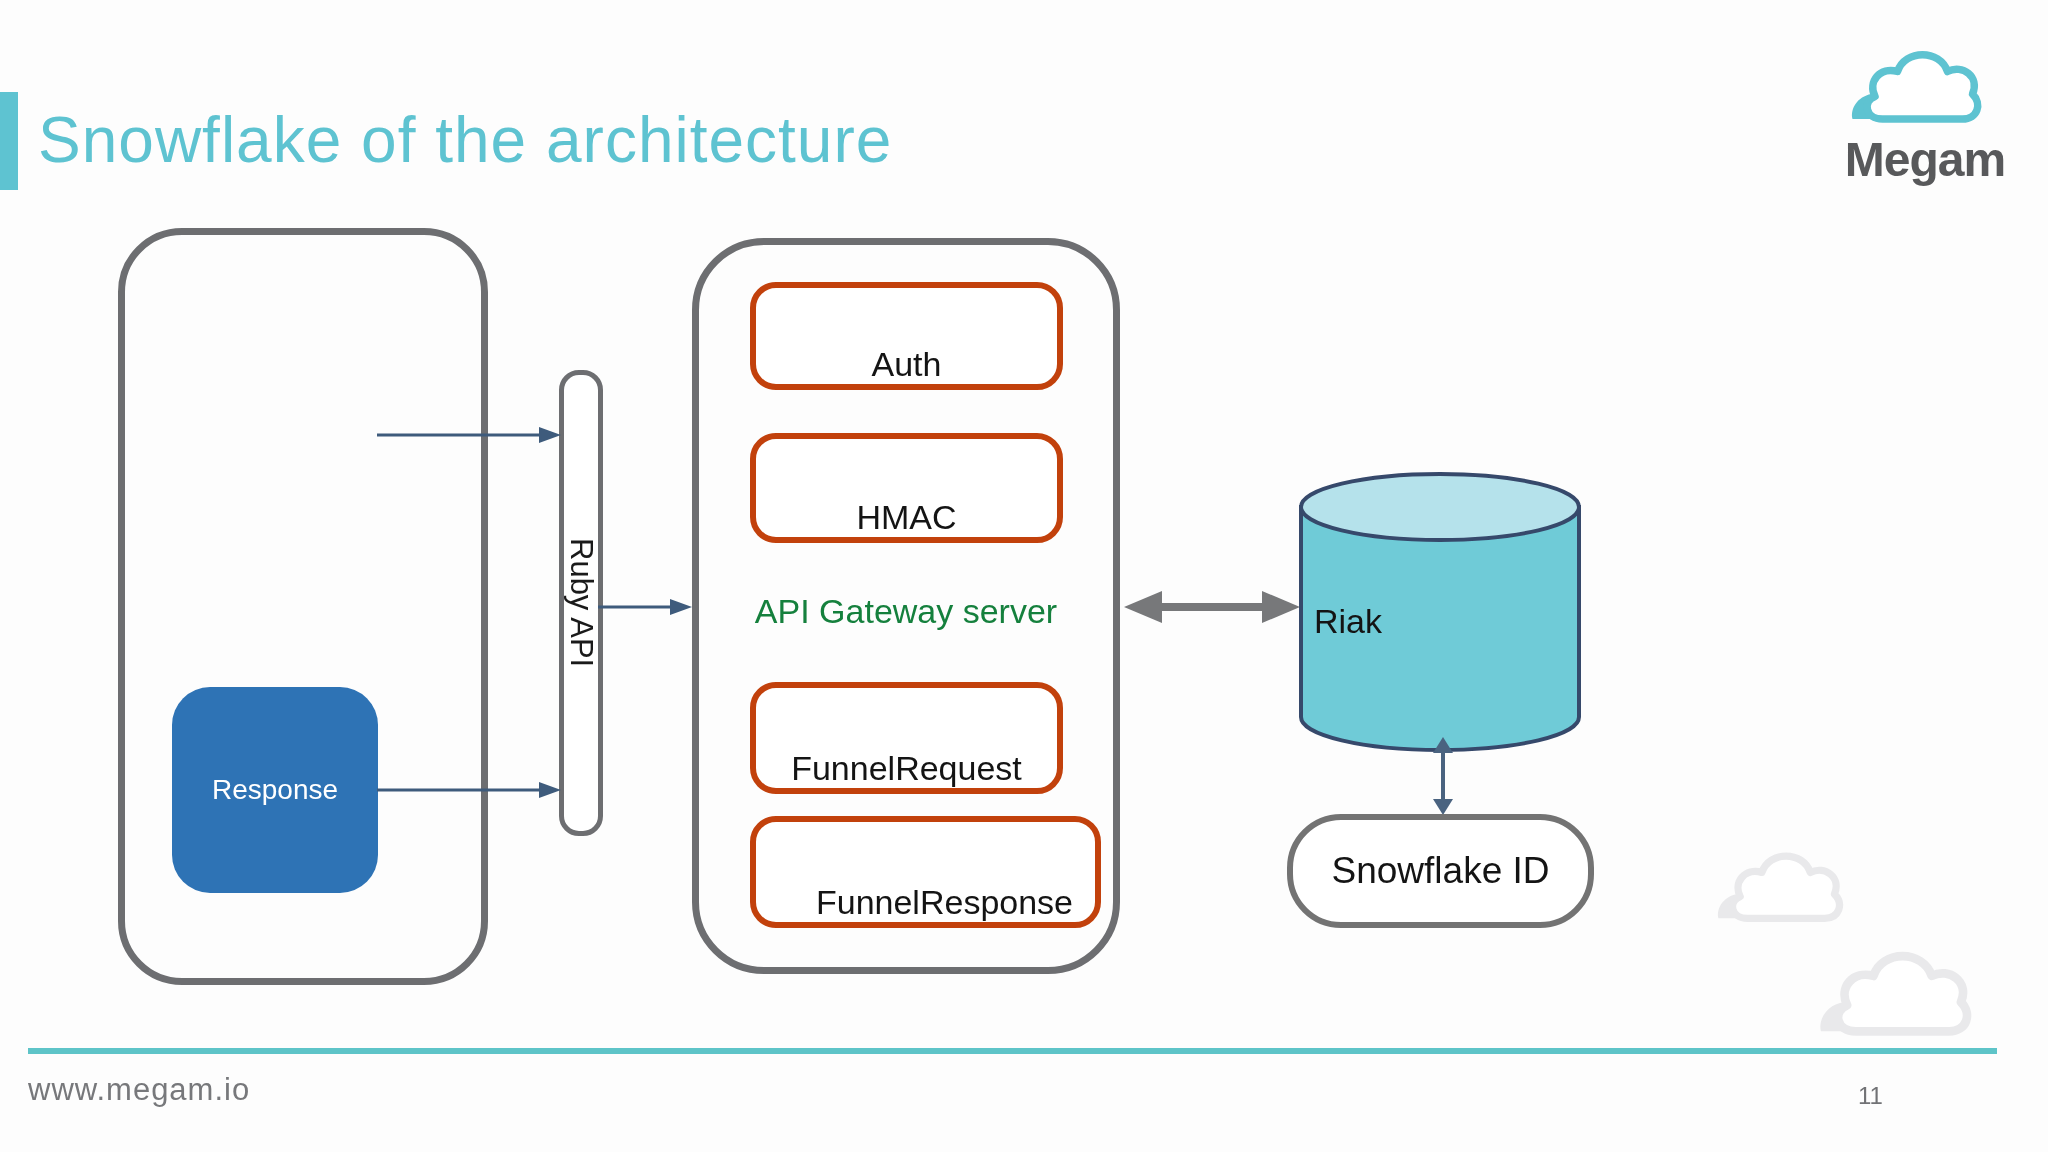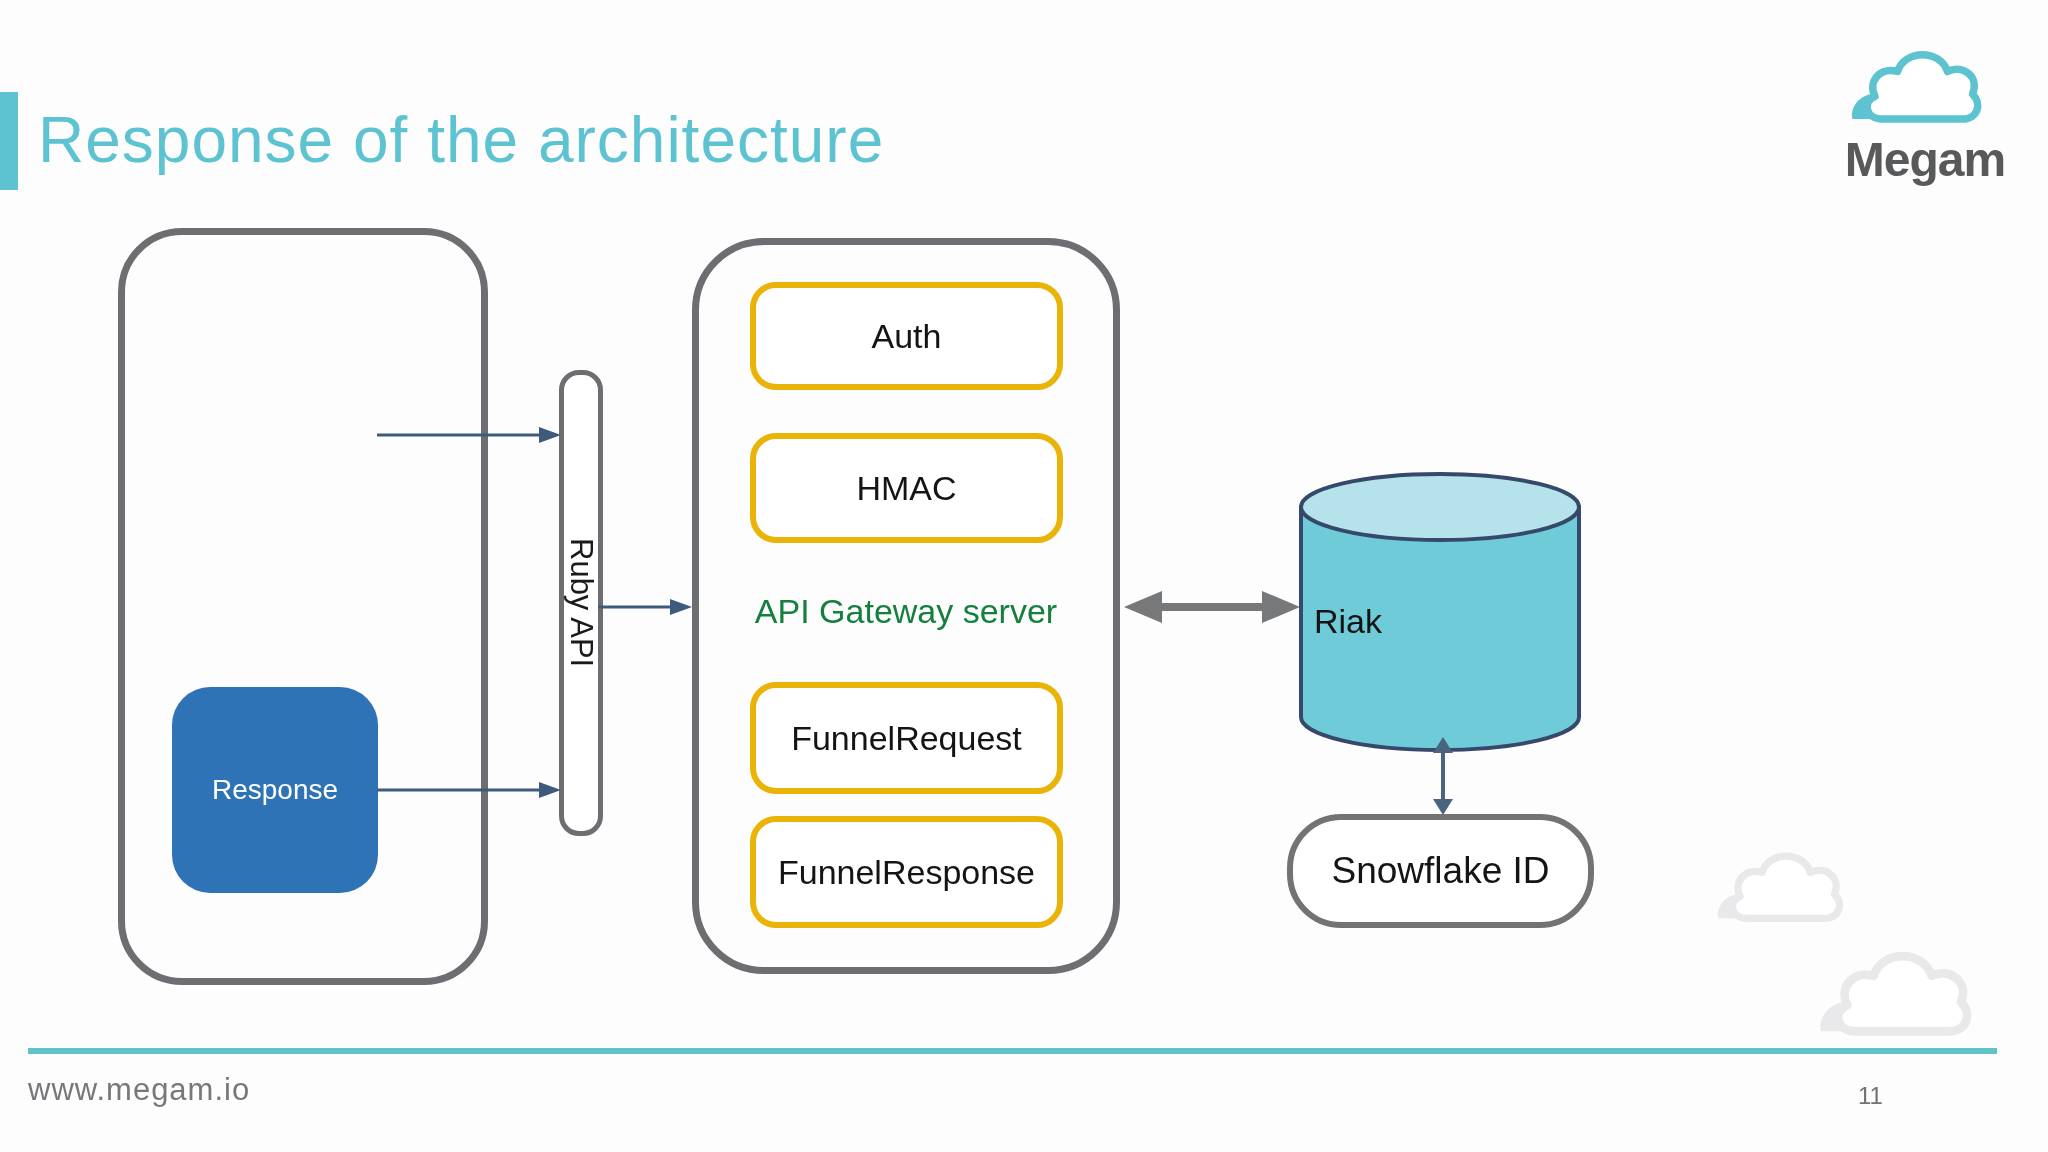--- a/index.html
+++ b/index.html
@@ -47,28 +47,28 @@
     border:5px solid #6D6E71;border-radius:20px;background:#fff;
     display:flex;align-items:center;justify-content:center;
   }
   .ruby-api-label{
     writing-mode:vertical-rl;text-orientation:mixed;
     font-size:31px;color:#1a1a1a;white-space:nowrap;
   }
 
   .teal-box{
     left:750px;width:301px;height:96px;
-    border:6px solid #eab308;border-radius:26px;background:#fff;
-    display:flex;align-items:center;justify-content:center;
+    border:6px solid #c2410c;border-radius:26px;background:#fff;
+    display:flex;align-items:flex-end;justify-content:center;
     font-size:34px;color:#141414;
   }
   .auth-box{top:282px;}
   .hmac-box{top:433px;height:98px;}
   .funnel-request-box{top:658px;height:100px;margin-top:24px;}
-  .funnel-response-box{top:816px;height:100px;}
+  .funnel-response-box{top:816px;height:100px;padding-left:38px;}
   .gateway-caption{
     left:692px;top:592px;width:428px;text-align:center;
     font-size:34px;color:#15803d;
   }
 
   .riak-label{left:1314px;top:602px;font-size:34px;color:#141414;}
   .snowflake-box{
     left:1287px;top:814px;width:295px;height:102px;
     border:6px solid #737373;border-radius:54px;background:#fff;
     display:flex;align-items:center;justify-content:center;
@@ -79,21 +79,21 @@
   .footer-divider{left:28px;top:1048px;width:1969px;height:6px;background:#5EC4C8;}
   .footer-url{left:28px;top:1072px;font-size:31px;color:#77787B;letter-spacing:1px;}
   .page-number{left:1858px;top:1082px;font-size:24px;color:#717275;}
 </style>
 </head>
 <body>
 
 <div class="slide">
 
   <div class="abs accent-bar"></div>
-  <div class="abs page-title">Response of the architecture</div>
+  <div class="abs page-title">Snowflake of the architecture</div>
 
   <div class="abs logo">
     <svg width="150" height="100" viewBox="0 0 120 80">
       <path d="M2,68 C0,60 6,50 17,48 C23,38 34,40 38,46 L38,68 Z" fill="#5EC3D1"></path>
       <path d="M26,68 L90,68 C102,68 106,56 98,48 C104,34 90,24 78,30 C72,12 44,12 38,30 C24,26 14,38 20,50 C10,54 12,68 26,68 Z" fill="#ffffff" stroke="#5EC3D1" stroke-width="6" stroke-linejoin="round"></path>
     </svg>
     <div class="logo-text">Megam</div>
   </div>
 
   <div class="abs group-container client-group">

